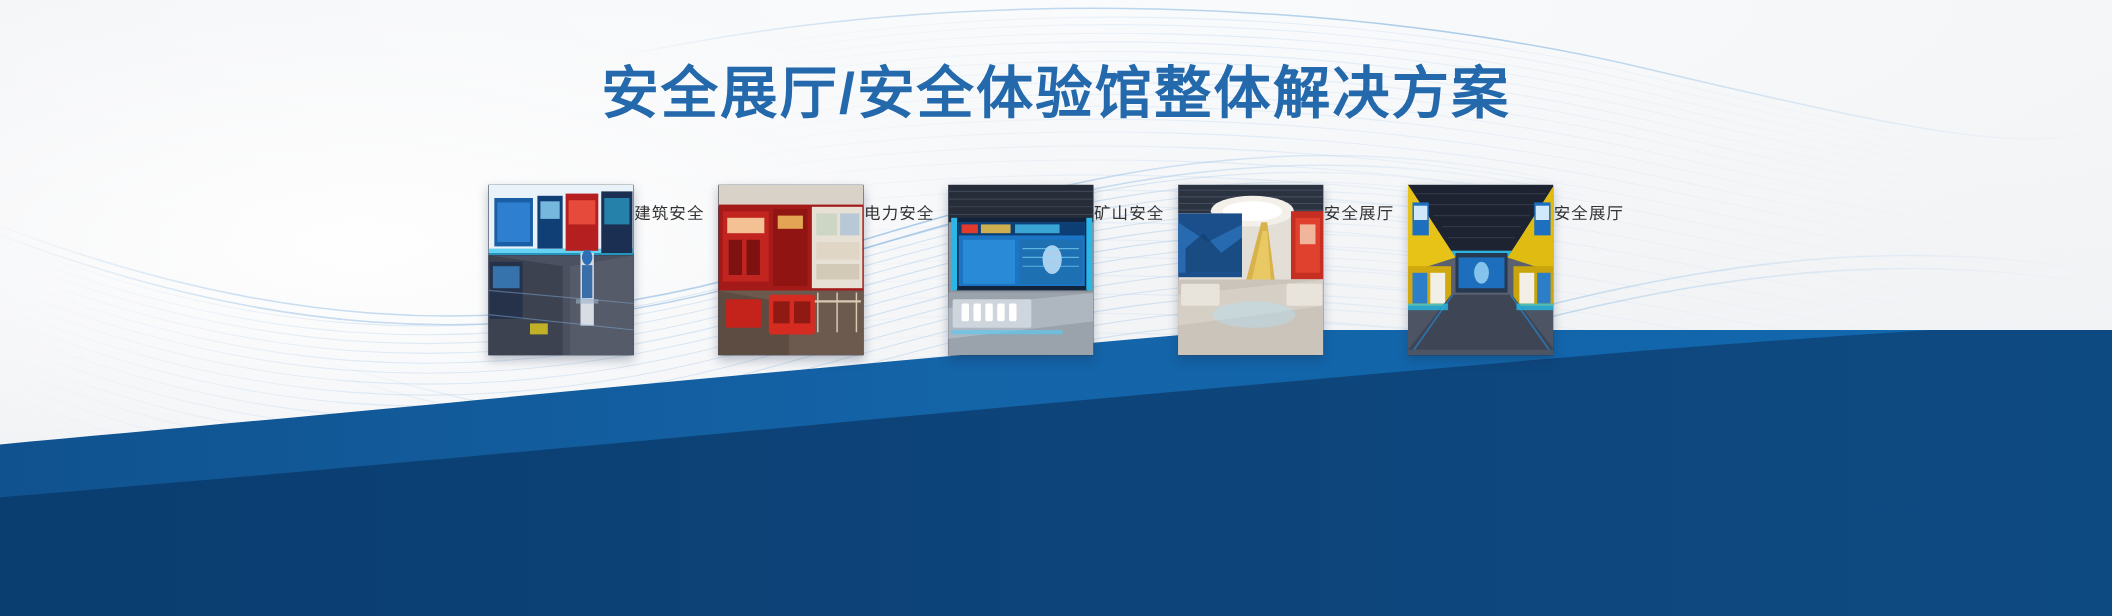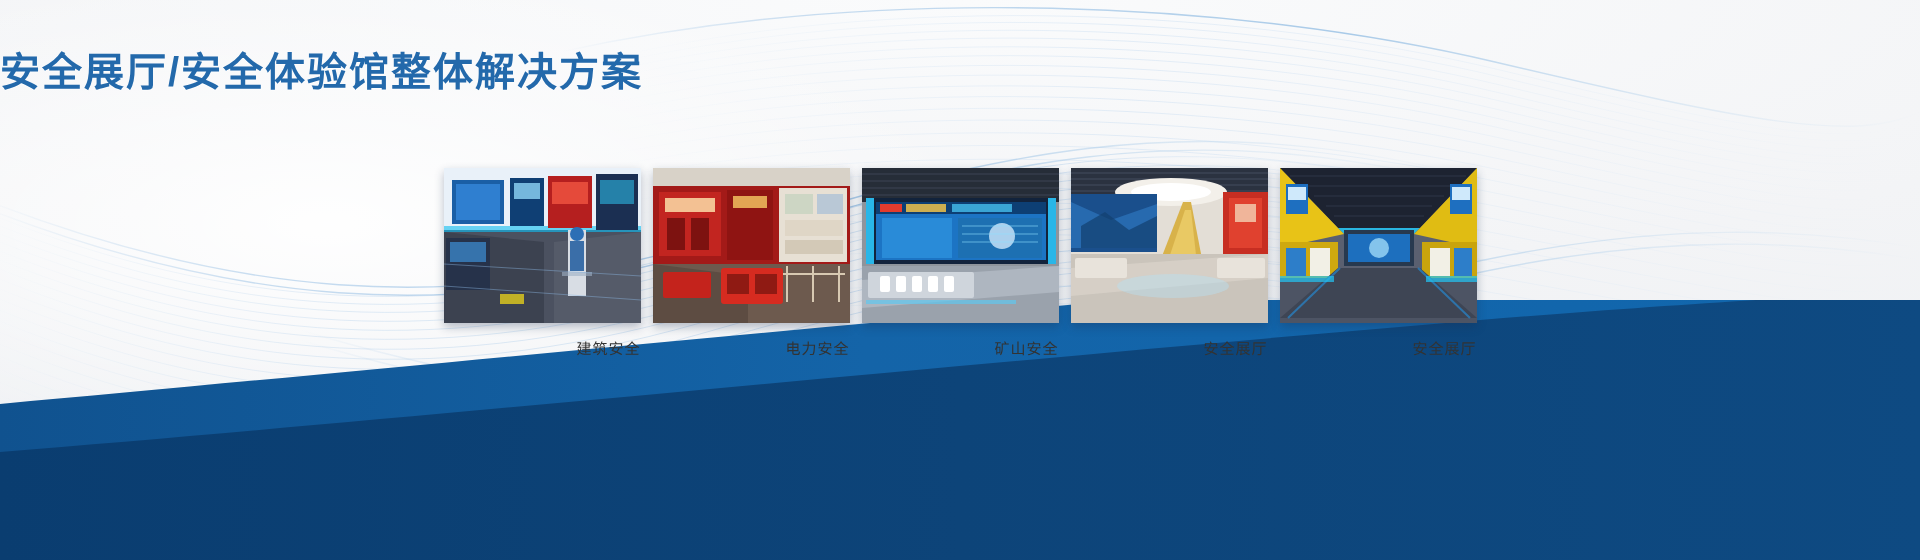--- a/index.html
+++ b/index.html
@@ -55,22 +55,22 @@
   
   .content {
     position: relative;
     z-index: 5;
     width: 1920px; height: 560px;
   }
 
   .headline {
     position: absolute;
     top: 22px; left: 0; right: 0;
-    text-align: left;
-    font-size: 40px;
+    text-align: center;
+    font-size: 52px;
     font-weight: 700;
     letter-spacing: 2px;
     color: #2369ab;
     line-height: 1.15;
     white-space: nowrap;
     text-shadow: 0 1px 0 rgba(255,255,255,0.6);
   }
 
   .subline {
     position: absolute;
@@ -106,22 +106,22 @@
     position: absolute;
     top: 168px;
     left: 0; right: 0;
     display: flex;
     justify-content: center;
     gap: 12px;
   }
   .card {
     width: 197px;
     display: flex;
-    flex-direction: column;
-    align-items: flex-end;
+    flex-direction: row;
+    align-items: flex-start;
   }
   .thumb {
     width: 197px;
     height: 155px;
     overflow: hidden;
     position: relative;
     box-shadow: 0 4px 9px rgba(25,45,80,0.30);
     background: #2a3242;
   }
   .thumb svg { display: block; width: 100%; height: 100%; }

